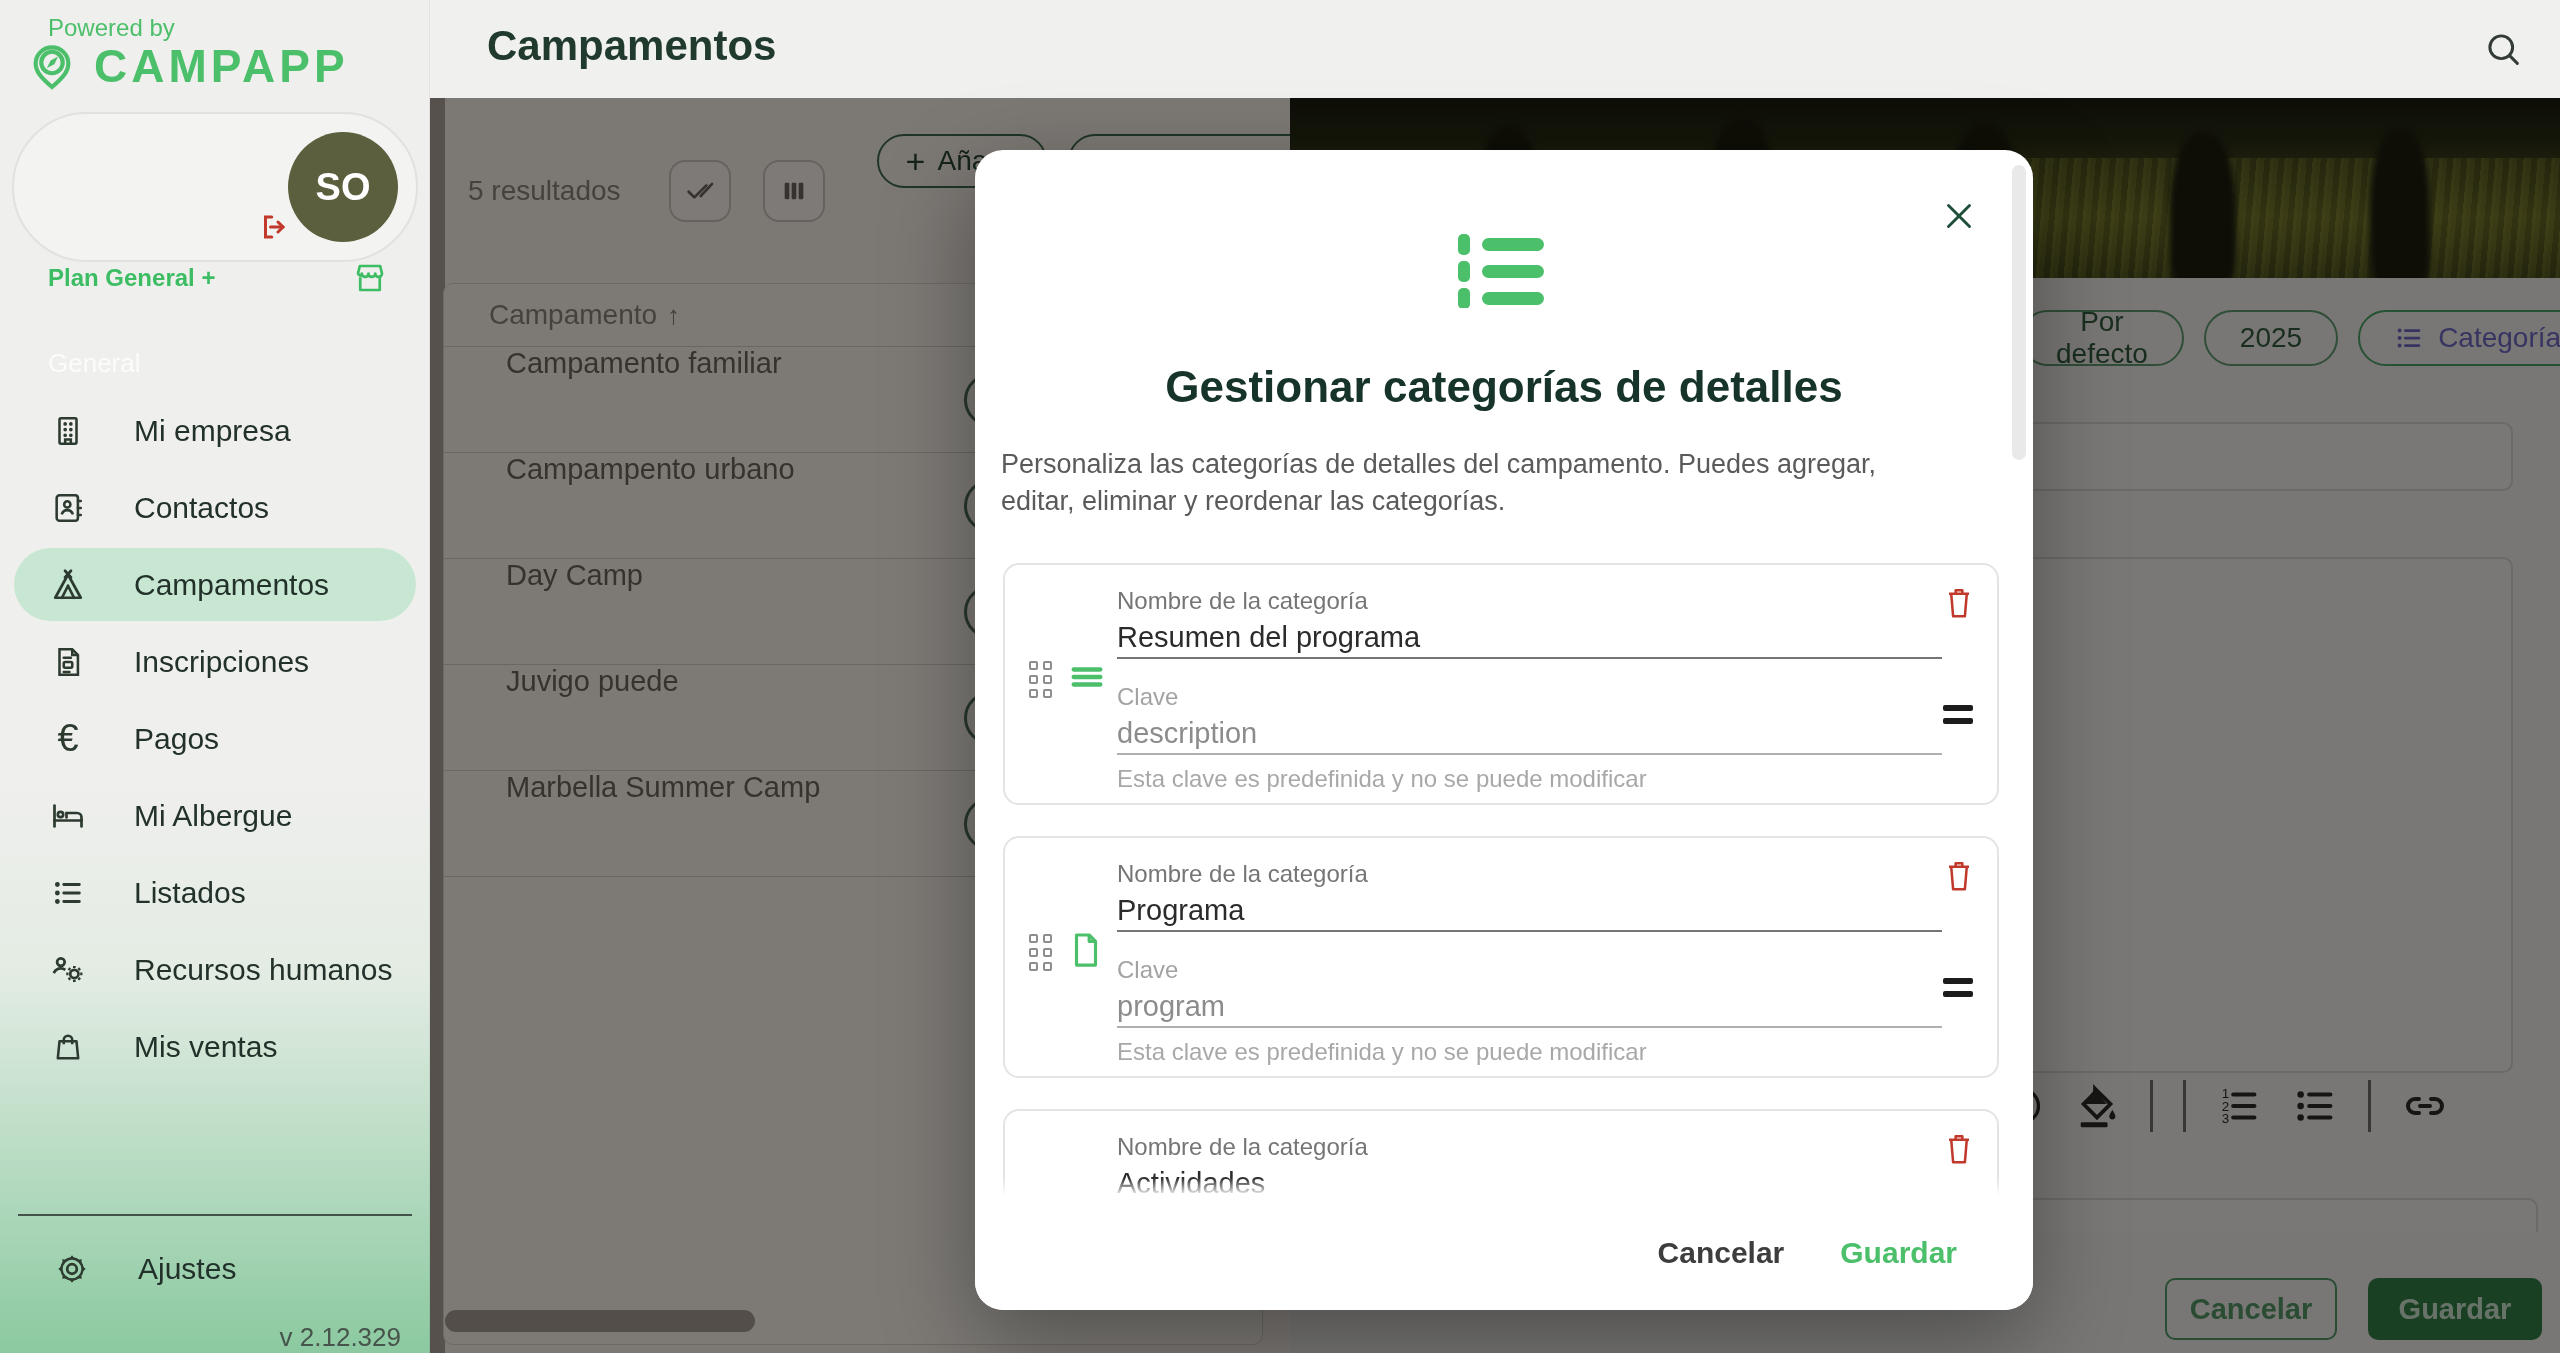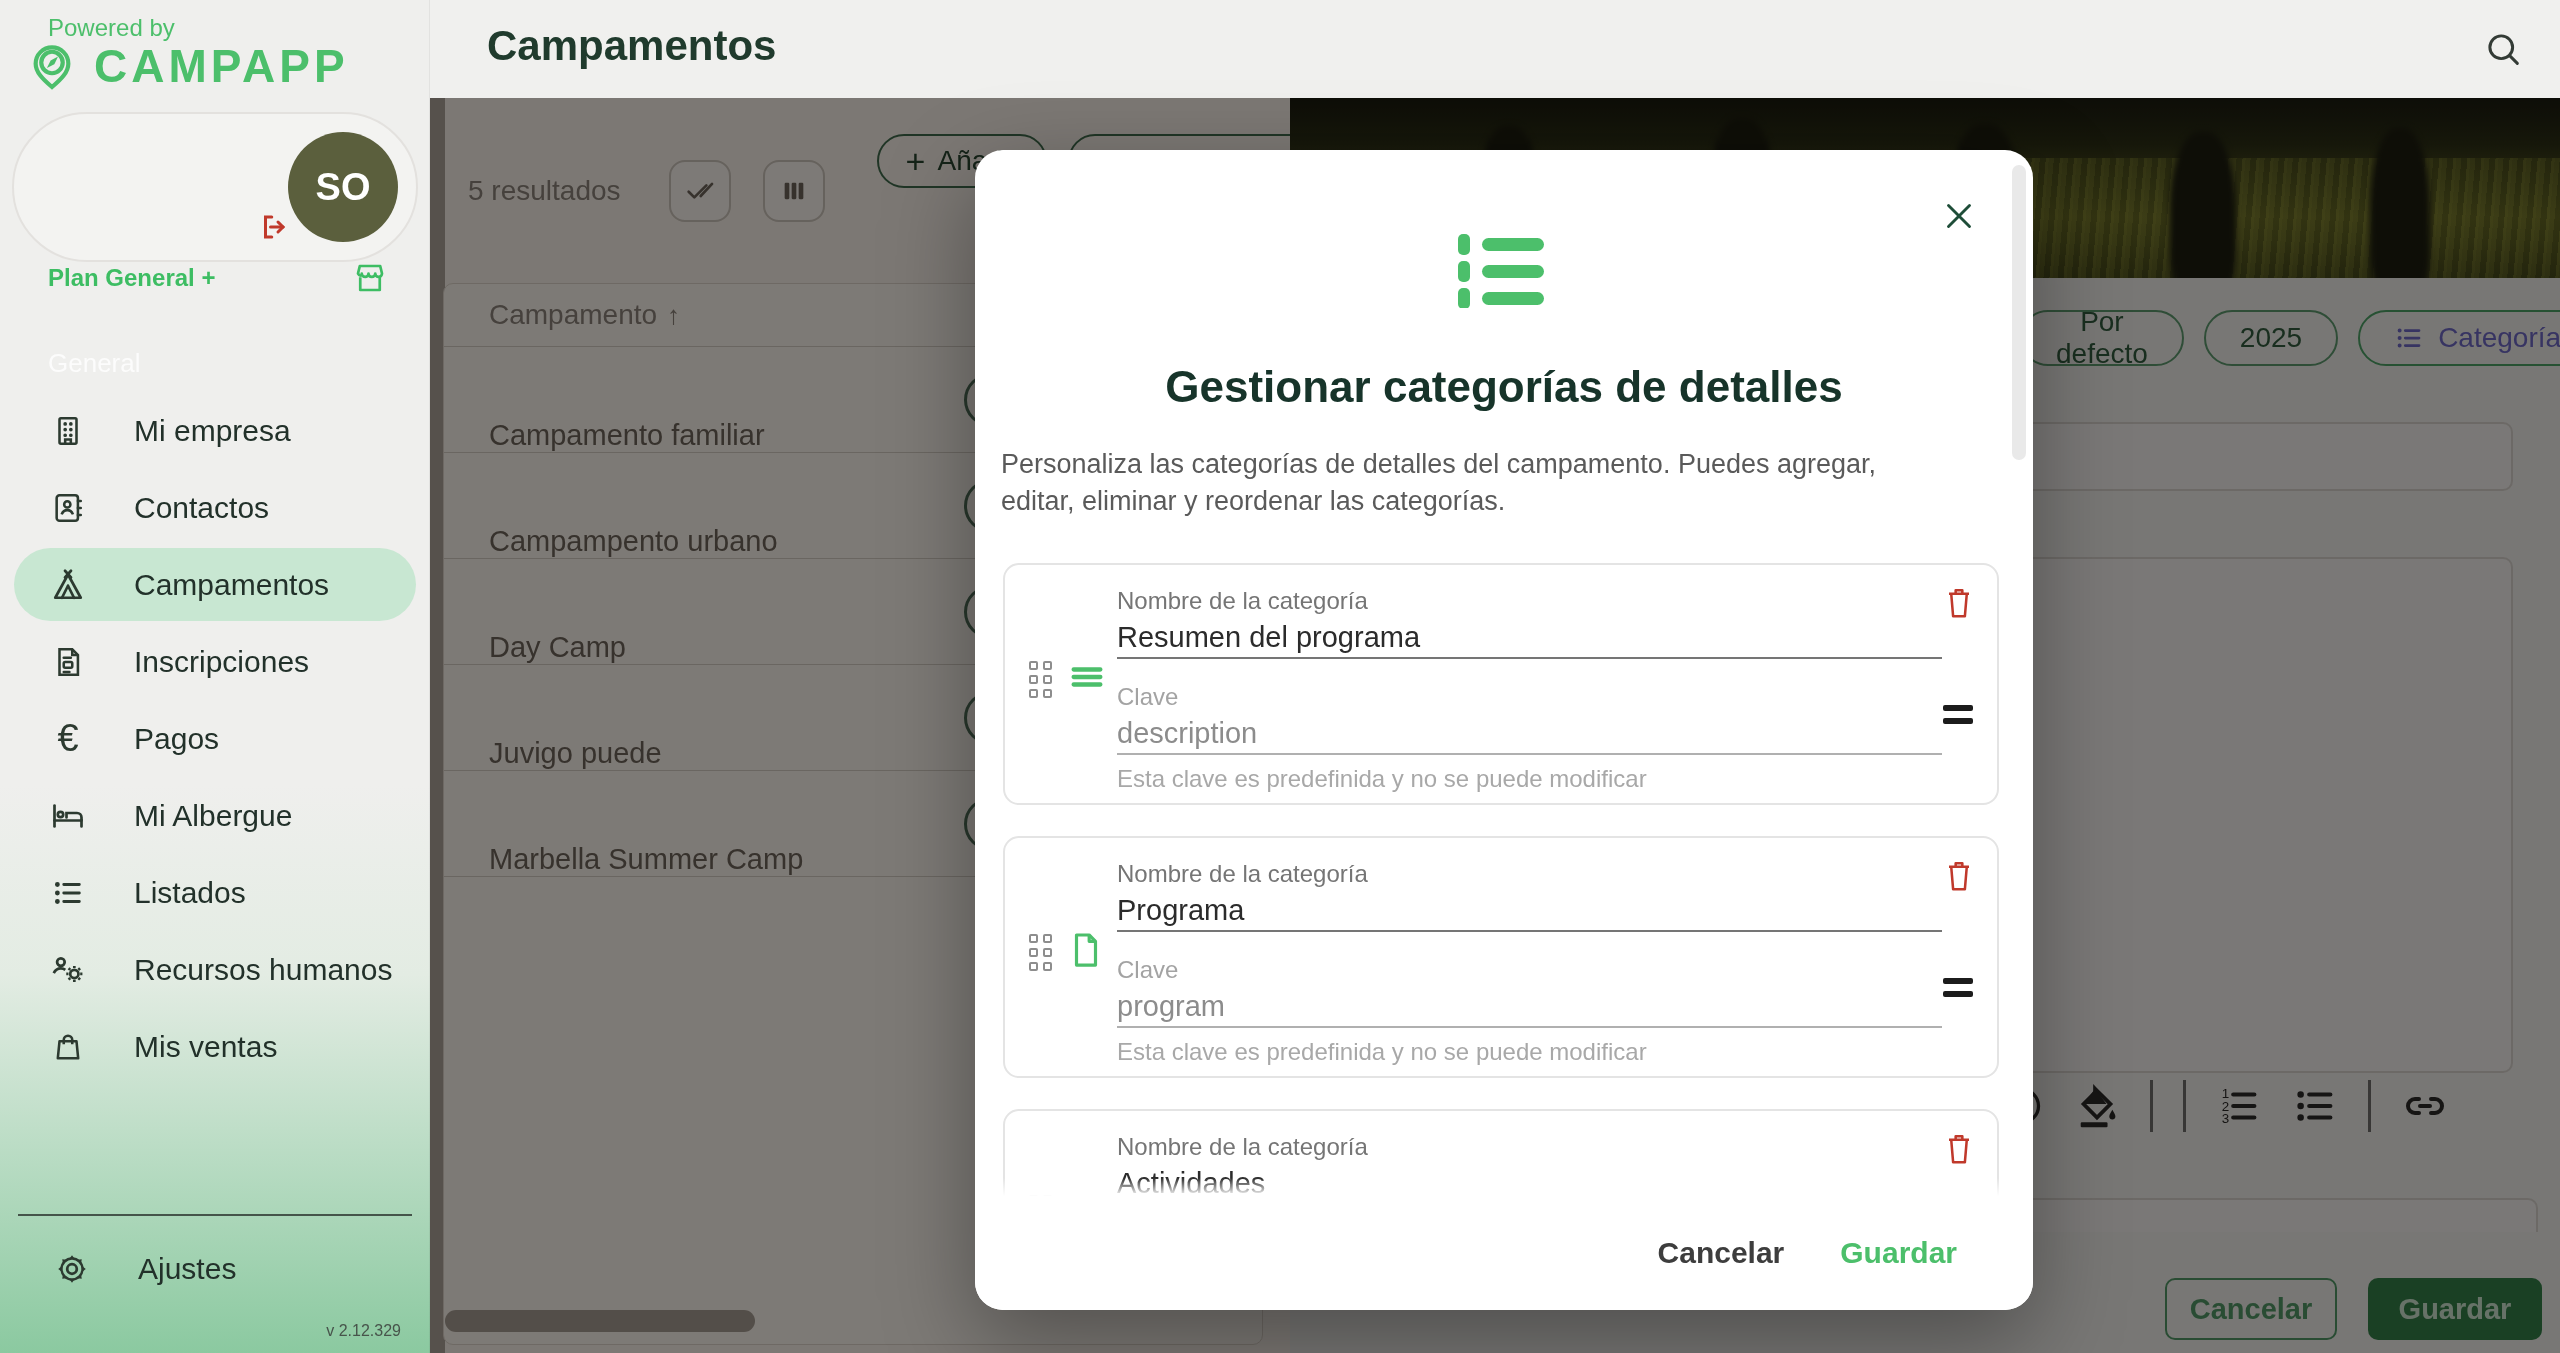--- a/index.html
+++ b/index.html
@@ -25,21 +25,21 @@
   .section-lbl { position:absolute; left:48px; top:348px; font-size:26px; color:rgba(255,255,255,.8); }
   nav#menu { position:absolute; left:0; top:392px; width:430px; }
   .mi { position:relative; height:77px; display:flex; align-items:center; gap:46px; padding-left:48px; cursor:pointer; }
   .mi .ic { width:40px; display:flex; justify-content:center; color:#2c3a30; }
   .mi .lbl { font-size:30px; color:#22312a; font-weight:500; }
   .mi.active::before { content:""; position:absolute; left:14px; right:14px; top:2px; bottom:2px;
     background:#c8e7d2; border-radius:44px; z-index:-1; }
   .mi.active { z-index:0; }
   .sb-divider { position:absolute; left:18px; top:1214px; width:394px; height:0; border-top:2px solid #45544a; }
   .ajustes { position:absolute; left:4px; top:1230px; width:430px; height:77px; display:flex; align-items:center; gap:46px; padding-left:48px; cursor:pointer; }
-  .version { position:absolute; right:28px; top:1322px; font-size:16px; color:#47544b;margin-left:46px; }
+  .version { position:absolute; right:28px; top:1322px; font-size:26px; color:#47544b;margin-left:46px; }
 
   
   #topbar { position:absolute; left:430px; top:0; width:2130px; height:98px; background:#f0f0ee; z-index:15; }
   .page-title { position:absolute; left:57px; top:22px; font-size:42px; font-weight:600; color:#203b2d; }
   .search-btn { position:absolute; right:36px; top:28px; color:#333b35; cursor:pointer; }
 
   
   #workspace { position:absolute; left:430px; top:98px; width:2130px; height:1255px; z-index:1; }
   #list-panel { position:absolute; left:0; top:0; width:860px; height:1255px; background:#fbf5ee; }
   .vscroll { position:absolute; left:0; top:0; width:15px; height:1255px; background:#aba49c; }
@@ -52,21 +52,21 @@
     display:flex; align-items:center; justify-content:center; gap:12px; cursor:pointer;
     font-family:"Liberation Sans",sans-serif; }
   .pill2 { position:absolute; left:638px; top:36px; width:360px; height:54px; border-radius:28px;
     border:2px solid #3c6a4c; background:transparent; cursor:pointer; }
   .table-card { position:absolute; left:13px; top:185px; width:820px; height:1062px;
     background:#fdf8f2; border:1px solid #ddd6cd; border-radius:10px;text-decoration:underline; }
   .thead { position:absolute; left:0; top:0; width:100%; height:63px; border-bottom:1px solid #d6cfc6;
     display:flex; align-items:center; padding-left:45px; font-size:28px; color:#8a837b; }
   .sort-arrow { margin-left:10px; font-size:26px; }
   .trow { position:absolute; left:0; width:100%; height:106px; border-bottom:1px solid #d6cfc6;
-    display:flex; align-items:flex-end; padding-left:45px; font-size:29px; color:#6b635a; cursor:pointer; }
+    display:flex; align-items:flex-start; padding-left:62px; font-size:29px; color:#6b635a; cursor:pointer; }
   .trow:nth-of-type(2){ top:63px; } .trow:nth-of-type(3){ top:169px; }
   .trow:nth-of-type(4){ top:275px; } .trow:nth-of-type(5){ top:381px; }
   .trow:nth-of-type(6){ top:487px; }
   .row-circle { position:absolute; left:520px; top:50%; transform:translateY(-50%);
     width:54px; height:54px; border-radius:50%; border:3px solid #4b6e58; }
   .hscroll { position:absolute; left:15px; top:1212px; width:310px; height:22px; border-radius:11px; background:#a59d94; }
 
   #detail-panel { position:absolute; left:860px; top:0; width:1270px; height:1255px; background:#f3f2f0; }
   .photo { position:absolute; left:0; top:0; width:1270px; height:180px; overflow:hidden;
     background:linear-gradient(180deg,#14170d 0%,#272b12 26%,#4c511d 48%,#6d7026 66%,#585c20 80%,#2c3113 100%); }

